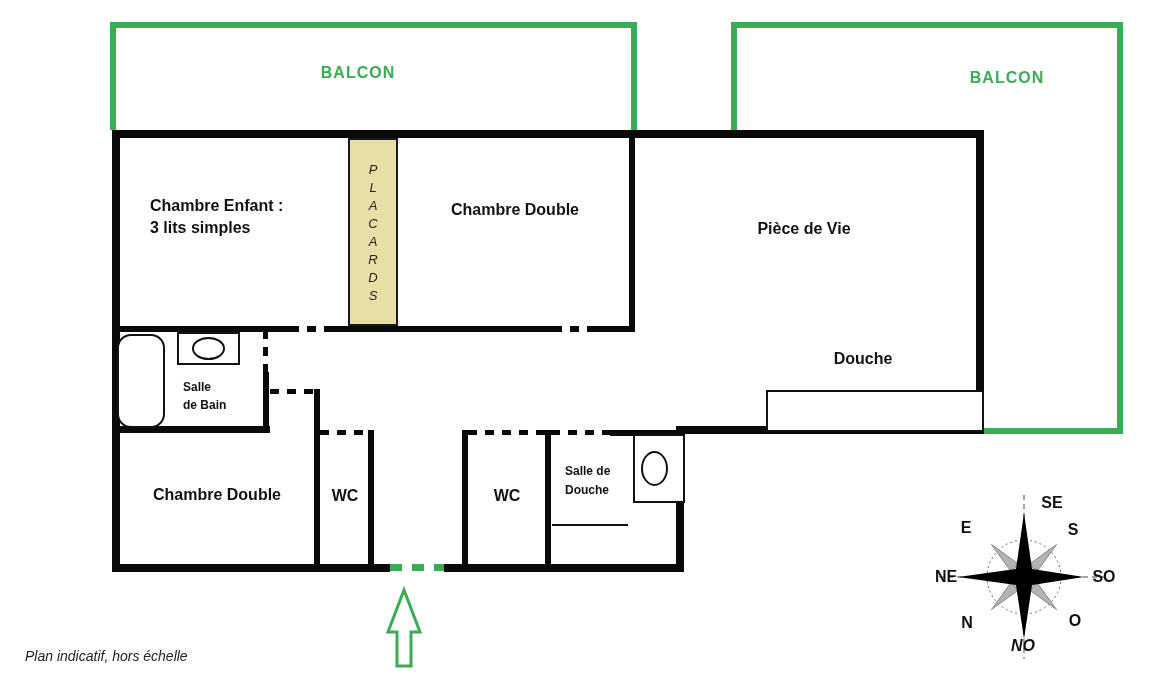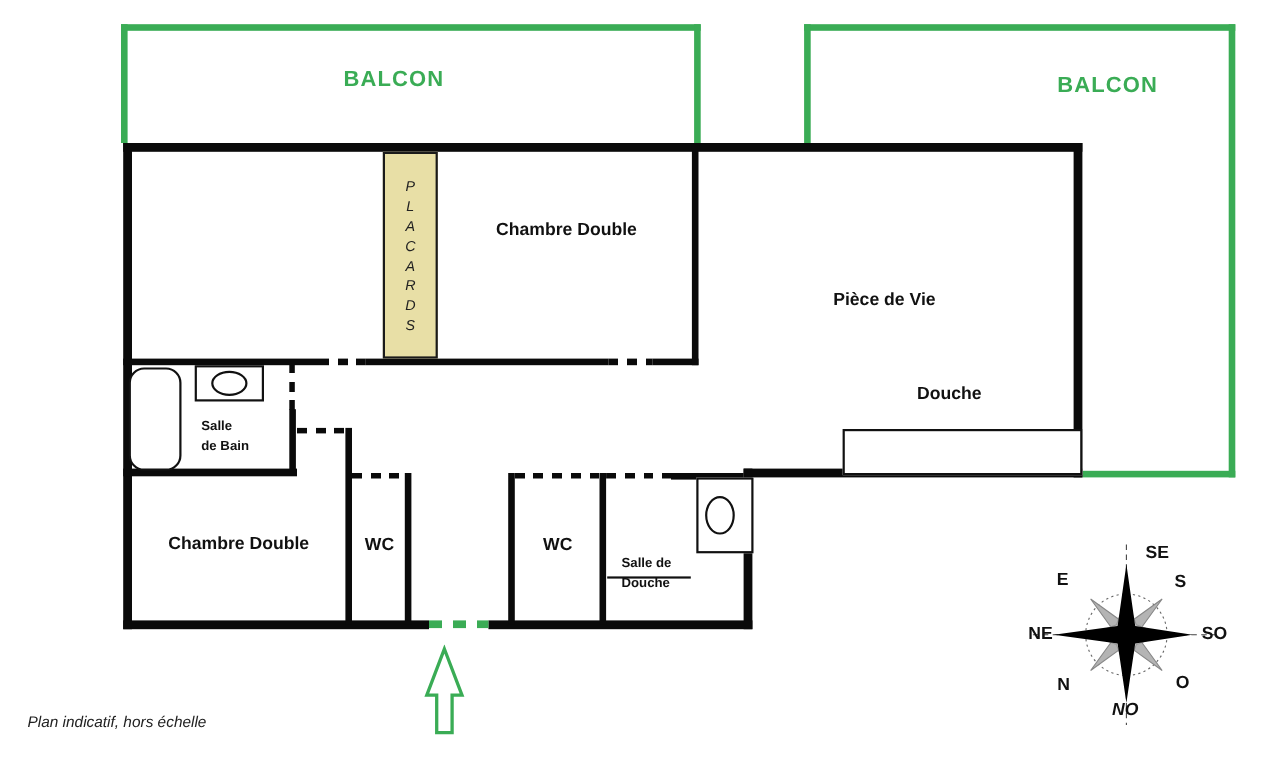--- a/index.html
+++ b/index.html
@@ -7,21 +7,21 @@
         font-family:"Liberation Sans","DejaVu Sans",sans-serif;color:#111;}
   .abs{position:absolute;}
   .wall{position:absolute;background:#0a0a0a;}
   .gwall{position:absolute;background:#3aac55;}
   .dash-h{position:absolute;background:repeating-linear-gradient(to right,#0a0a0a 0 9px,transparent 9px 17px);}
   .dash-v{position:absolute;background:repeating-linear-gradient(to bottom,#0a0a0a 0 9px,transparent 9px 17px);}
   .dash-green{position:absolute;background:repeating-linear-gradient(to right,#3aac55 0 12px,transparent 12px 22px);}
   .room-label{position:absolute;font-weight:bold;font-size:16px;white-space:nowrap;transform:translate(-50%,-50%);}
   .room-label.sm{font-size:12px;}
   .left-align{transform:none;}
-  .balcony-label{position:absolute;font-weight:bold;font-size:20px;letter-spacing:1px;color:#3aac55;transform:translate(-50%,-50%);}
+  .balcony-label{position:absolute;font-weight:bold;font-size:16px;letter-spacing:1px;color:#3aac55;transform:translate(-50%,-50%);}
   .fixture{position:absolute;border:2px solid #111;background:#fff;}
   .placard{position:absolute;left:348px;top:138px;width:50px;height:188px;background:#e8dfa6;border:2px solid #1a1a1a;
            display:flex;flex-direction:column;align-items:center;justify-content:center;gap:3px;
            font-style:italic;font-size:13px;color:#222;box-sizing:border-box;}
   .compass-label{position:absolute;font-weight:bold;font-size:16px;transform:translate(-50%,-50%);}
   .footnote{position:absolute;left:25px;top:648px;font-style:italic;font-size:14px;color:#222;}
 </style>
 </head>
 <body>
 
@@ -79,31 +79,35 @@
   </div>
 
   <div class="fixture" style="left:117px;top:334px;width:44px;height:90px;border-radius:14px;"></div>
   <div class="fixture" style="left:177px;top:332px;width:59px;height:29px;"></div>
   <div class="fixture" style="left:192px;top:337px;width:29px;height:19px;border-radius:50%;"></div>
   <div class="fixture" style="left:633px;top:434px;width:48px;height:65px;"></div>
   <div class="fixture" style="left:641px;top:451px;width:23px;height:31px;border-radius:50%;"></div>
   <div class="abs" style="left:552px;top:524px;width:76px;height:2px;background:#111;"></div>
   <div class="fixture" style="left:766px;top:390px;width:214px;height:38px;"></div>
 
+  <div class="room-label left-align" style="left:150px;top:195px;line-height:22px;">
+    <div>Chambre Enfant :</div>
+    <div>3 lits simples</div>
+  </div>
   <div class="room-label" style="left:515px;top:210px;">Chambre Double</div>
-  <div class="room-label" style="left:804px;top:229px;margin-top:44px;">Pièce de Vie</div>
+  <div class="room-label" style="left:804px;top:229px;">Pièce de Vie</div>
   <div class="room-label" style="left:863px;top:359px;">Douche</div>
   <div class="room-label sm left-align" style="left:183px;top:378px;line-height:18px;">
     <div>Salle</div>
     <div>de Bain</div>
   </div>
   <div class="room-label" style="left:217px;top:495px;">Chambre Double</div>
   <div class="room-label" style="left:345px;top:496px;">WC</div>
   <div class="room-label" style="left:507px;top:496px;">WC</div>
-  <div class="room-label sm left-align" style="left:565px;top:462px;line-height:19px;margin-top:40px;">
+  <div class="room-label sm left-align" style="left:565px;top:462px;line-height:19px;">
     <div>Salle de</div>
     <div>Douche</div>
   </div>
 
   <svg class="abs" style="left:380px;top:586px;" width="50" height="85" viewBox="0 0 50 85">
     <polygon points="24,4 40,46 31,46 31,80 17,80 17,46 8,46" fill="none" stroke="#3aac55" stroke-width="3" stroke-linejoin="miter"></polygon>
   </svg>
 
   <svg class="abs" style="left:925px;top:487px;" width="200" height="186" viewBox="0 0 200 186">
     <line x1="14" y1="90" x2="184" y2="90" stroke="#444" stroke-width="1" stroke-dasharray="5,4"></line>

